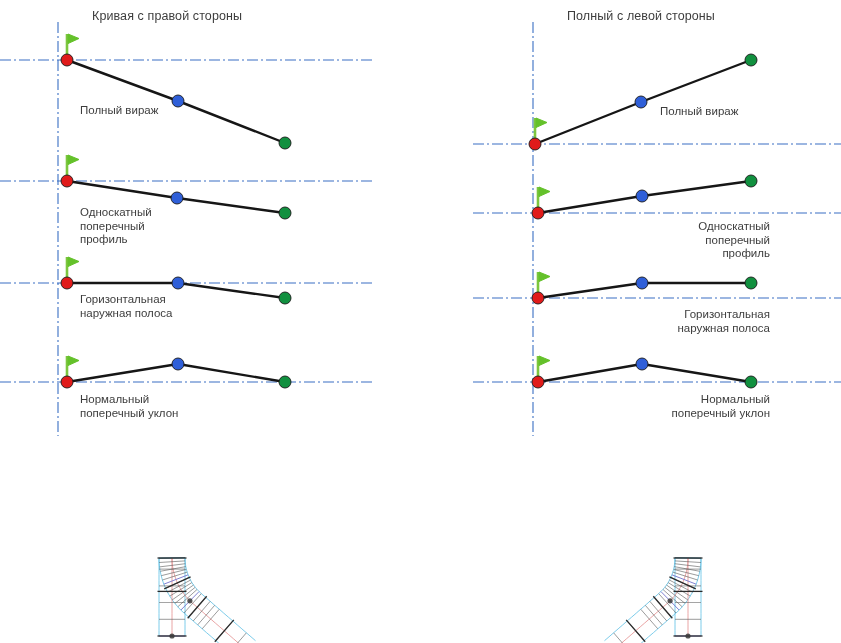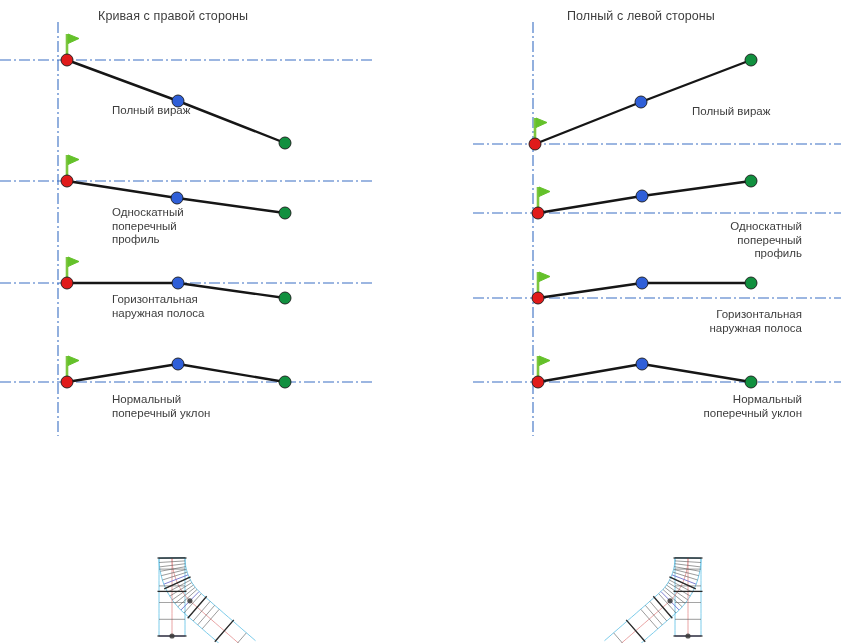--- a/index.html
+++ b/index.html
@@ -20,21 +20,20 @@
     color:#3d3d3d;
     white-space:nowrap;
     letter-spacing:.1px;
   }
   .seg-label{
     position:absolute;
     font-size:11.5px;
     line-height:13.5px;
     color:#3d3d3d;
     white-space:pre-line;
-    margin-left:32px;
   }
   .seg-label.right-align{text-align:right;}
   .seg-label.left-align{text-align:left;}
 </style>
 </head>
 <body>
 
 <div id="stage">
 
   <svg class="layer" id="vector-layer" viewBox="0 0 841 643">
@@ -218,21 +217,21 @@
 
   <div id="text-layer">
       <div class="seg-label left-align" style="left: 80px; top: 104px;">Полный вираж</div>
       <div class="seg-label left-align" style="left: 80px; top: 206px;">Односкатный
 поперечный
 профиль</div>
       <div class="seg-label left-align" style="left: 80px; top: 293px;">Горизонтальная
 наружная полоса</div>
       <div class="seg-label left-align" style="left: 80px; top: 393px;">Нормальный
 поперечный уклон</div>
-      <div class="panel-title" style="left: 98px; top: 9px;">Кривая с правой стороны</div>
+      <div class="panel-title" style="left: 92px; top: 9px;">Кривая с правой стороны</div>
       <div class="seg-label left-align" style="left: 660px; top: 105px;">Полный вираж</div>
       <div class="seg-label right-align" style="left: 643px; top: 220px; width: 127px;">Односкатный
 поперечный
 профиль</div>
       <div class="seg-label right-align" style="left: 623px; top: 308px; width: 147px;">Горизонтальная
 наружная полоса</div>
       <div class="seg-label right-align" style="left: 623px; top: 393px; width: 147px;">Нормальный
 поперечный уклон</div>
       <div class="panel-title" style="left: 567px; top: 9px;">Полный с левой стороны</div>
     </div>

